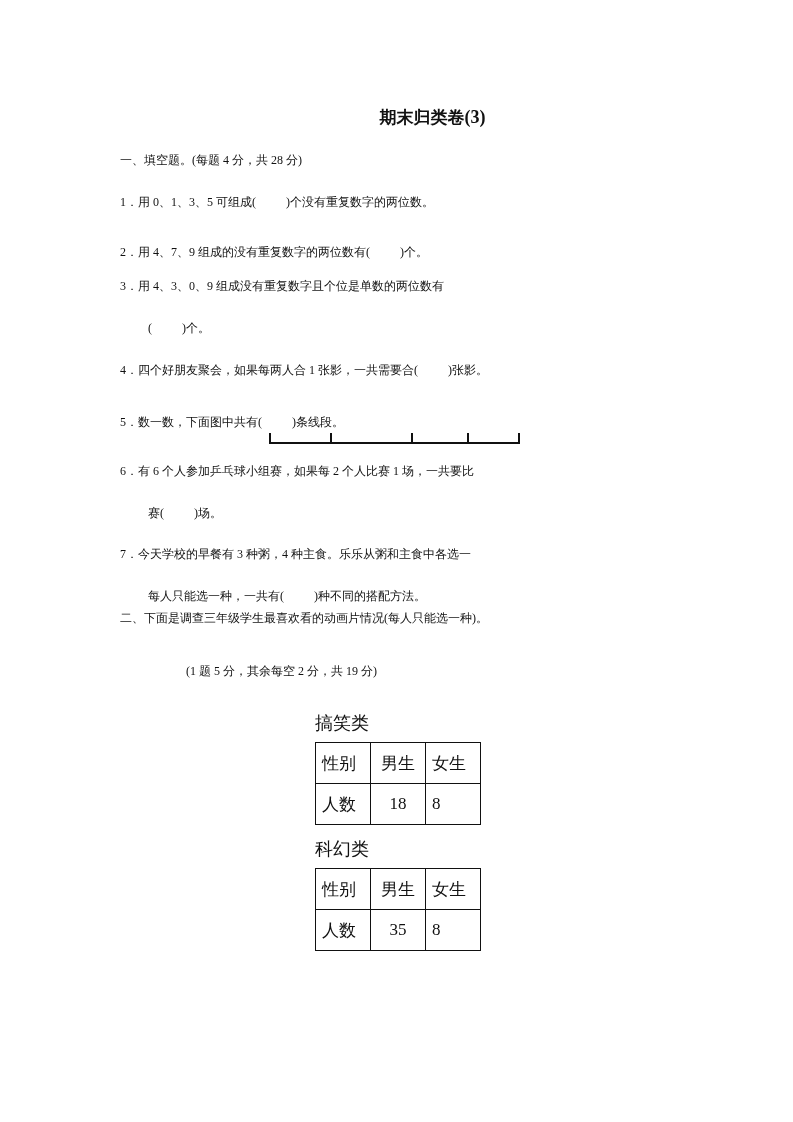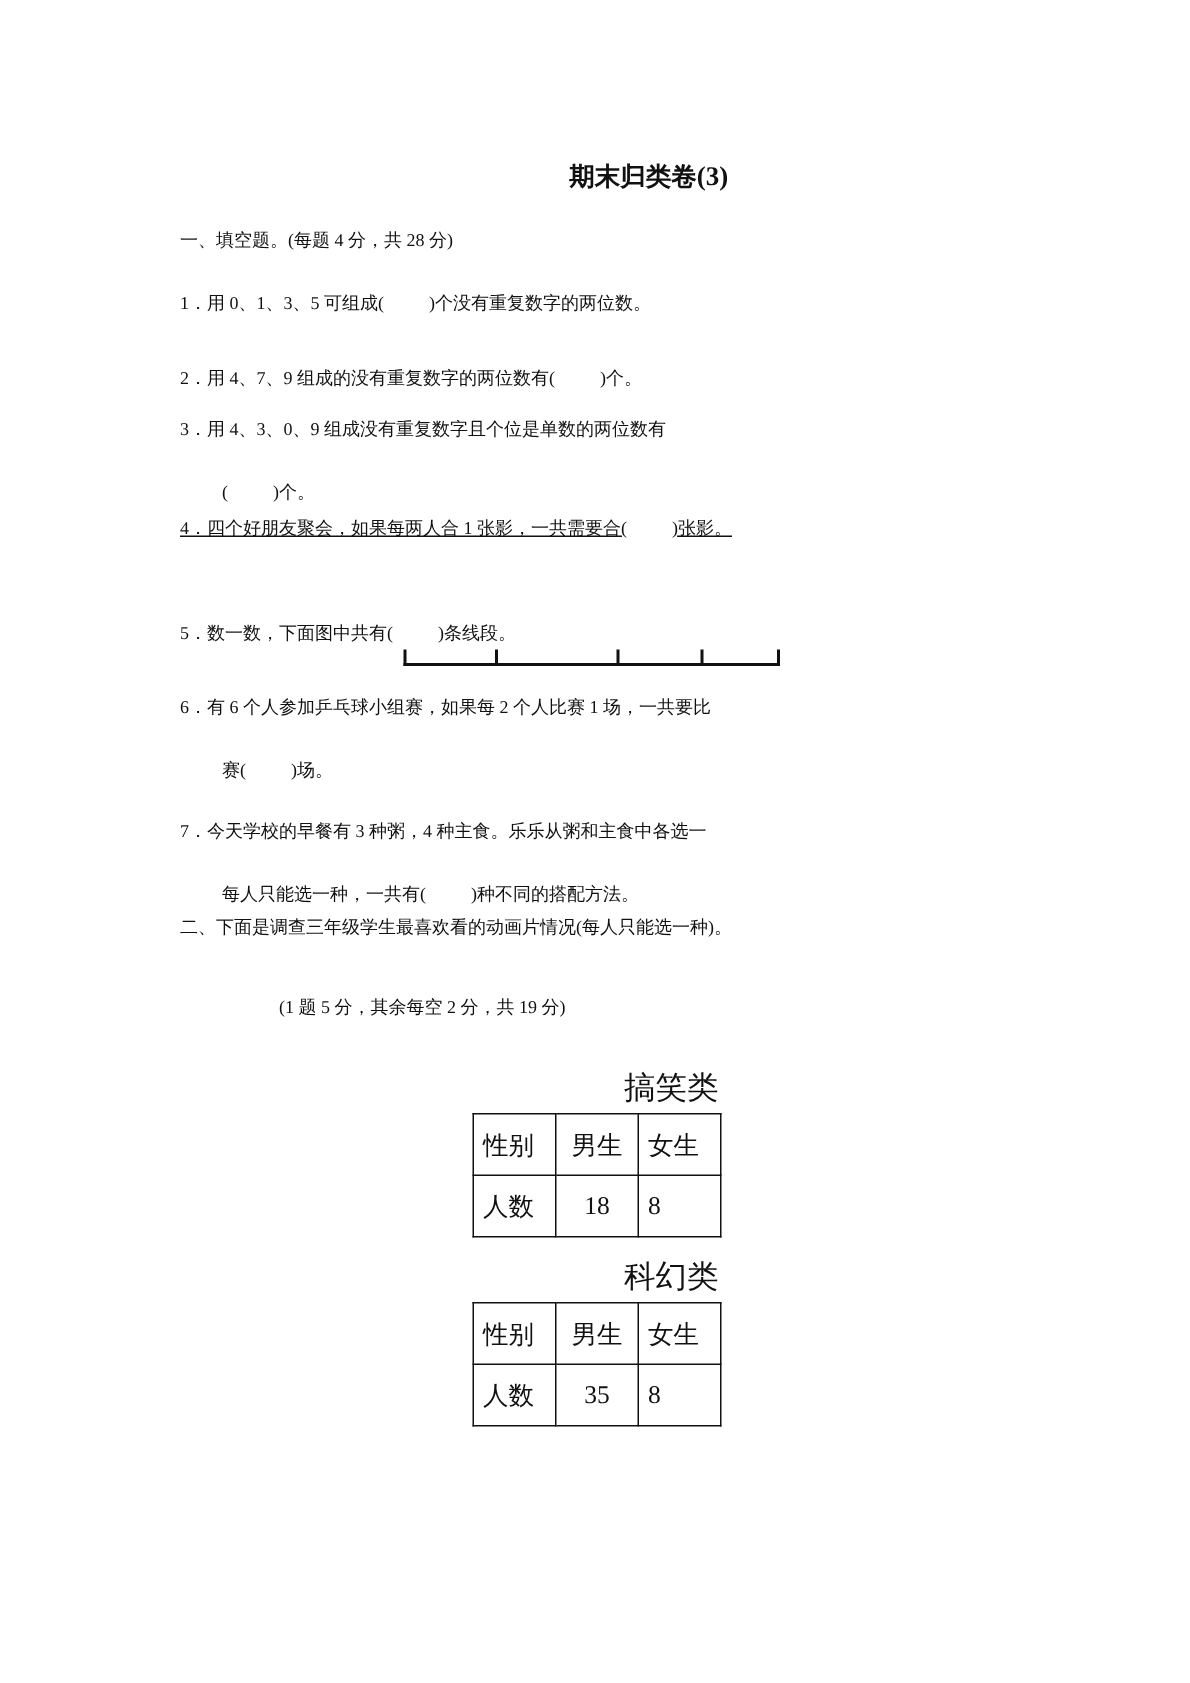--- a/index.html
+++ b/index.html
@@ -6,21 +6,21 @@
   body { width: 793px; height: 1122px; position: relative; overflow: hidden;
          font-family: "Liberation Serif", "DejaVu Serif", serif; color: #111; }
   .line { position: absolute; left: 0; font-size: 12px; line-height: 22px; white-space: nowrap; }
   .title { position: absolute; top: 106px; left: 0; width: 793px; text-align: center;
            font-size: 17px; font-weight: bold; font-family: "DejaVu Sans", sans-serif; margin-left: 36px; }
   .title .num { font-family: "Liberation Serif", serif; font-size: 18px; }
   .blank { display: inline-block; width: 26px; }
   .segdiag { position: absolute; left: 269px; top: 432px; width: 251px; height: 12px; }
   .segdiag .base { position: absolute; left: 0; right: 0; bottom: 0; height: 2px; background: #111; }
   .segdiag .tick { position: absolute; bottom: 0; width: 2px; height: 11px; background: #111; }
-  .caption { position: absolute; left: 315px; width: 164px; text-align: right; font-size: 21px; }
+  .caption { position: absolute; left: 315px; width: 164px; text-align: left; font-size: 18px; }
   table.data { position: absolute; left: 315px; border-collapse: collapse; font-size: 17px; }
   table.data td { border: 1.5px solid #111; height: 40px; padding: 0 6px; text-align: left; }
   table.data td.c0 { width: 42px; margin-top: 16px; }
   table.data td.c1 { width: 42px; text-align: center; }
   table.data td.c2 { width: 42px; }
 </style>
 </head>
 <body>
 
 <div class="title"><span>期末归类卷</span><span class="num">(3)</span></div>
@@ -33,21 +33,21 @@
 
 <div class="line" style="top:241px; left:120px;">
   <span>2．用 4、7、9 组成的没有重复数字的两位数有(</span><span class="blank" style="width:30px"></span><span>)个。</span>
 </div>
 
 <div class="line" style="top:275px; left:120px;">3．用 4、3、0、9 组成没有重复数字且个位是单数的两位数有</div>
 <div class="line" style="top:317px; left:148px;">
   <span>(</span><span class="blank" style="width:30px"></span><span>)个。</span>
 </div>
 
-<div class="line" style="top:341px; left:120px;text-decoration:underline;">
+<div class="line" style="top:359px; left:120px;">
   <span>4．四个好朋友聚会，如果每两人合 1 张影，一共需要合(</span><span class="blank" style="width:30px"></span><span>)张影。</span>
 </div>
 
 <div class="line" style="top:411px; left:120px;">
   <span>5．数一数，下面图中共有(</span><span class="blank" style="width:30px"></span><span>)条线段。</span>
 </div>
 
 <div class="segdiag">
   <div class="base"></div>
   <div class="tick" style="left:0px"></div>

